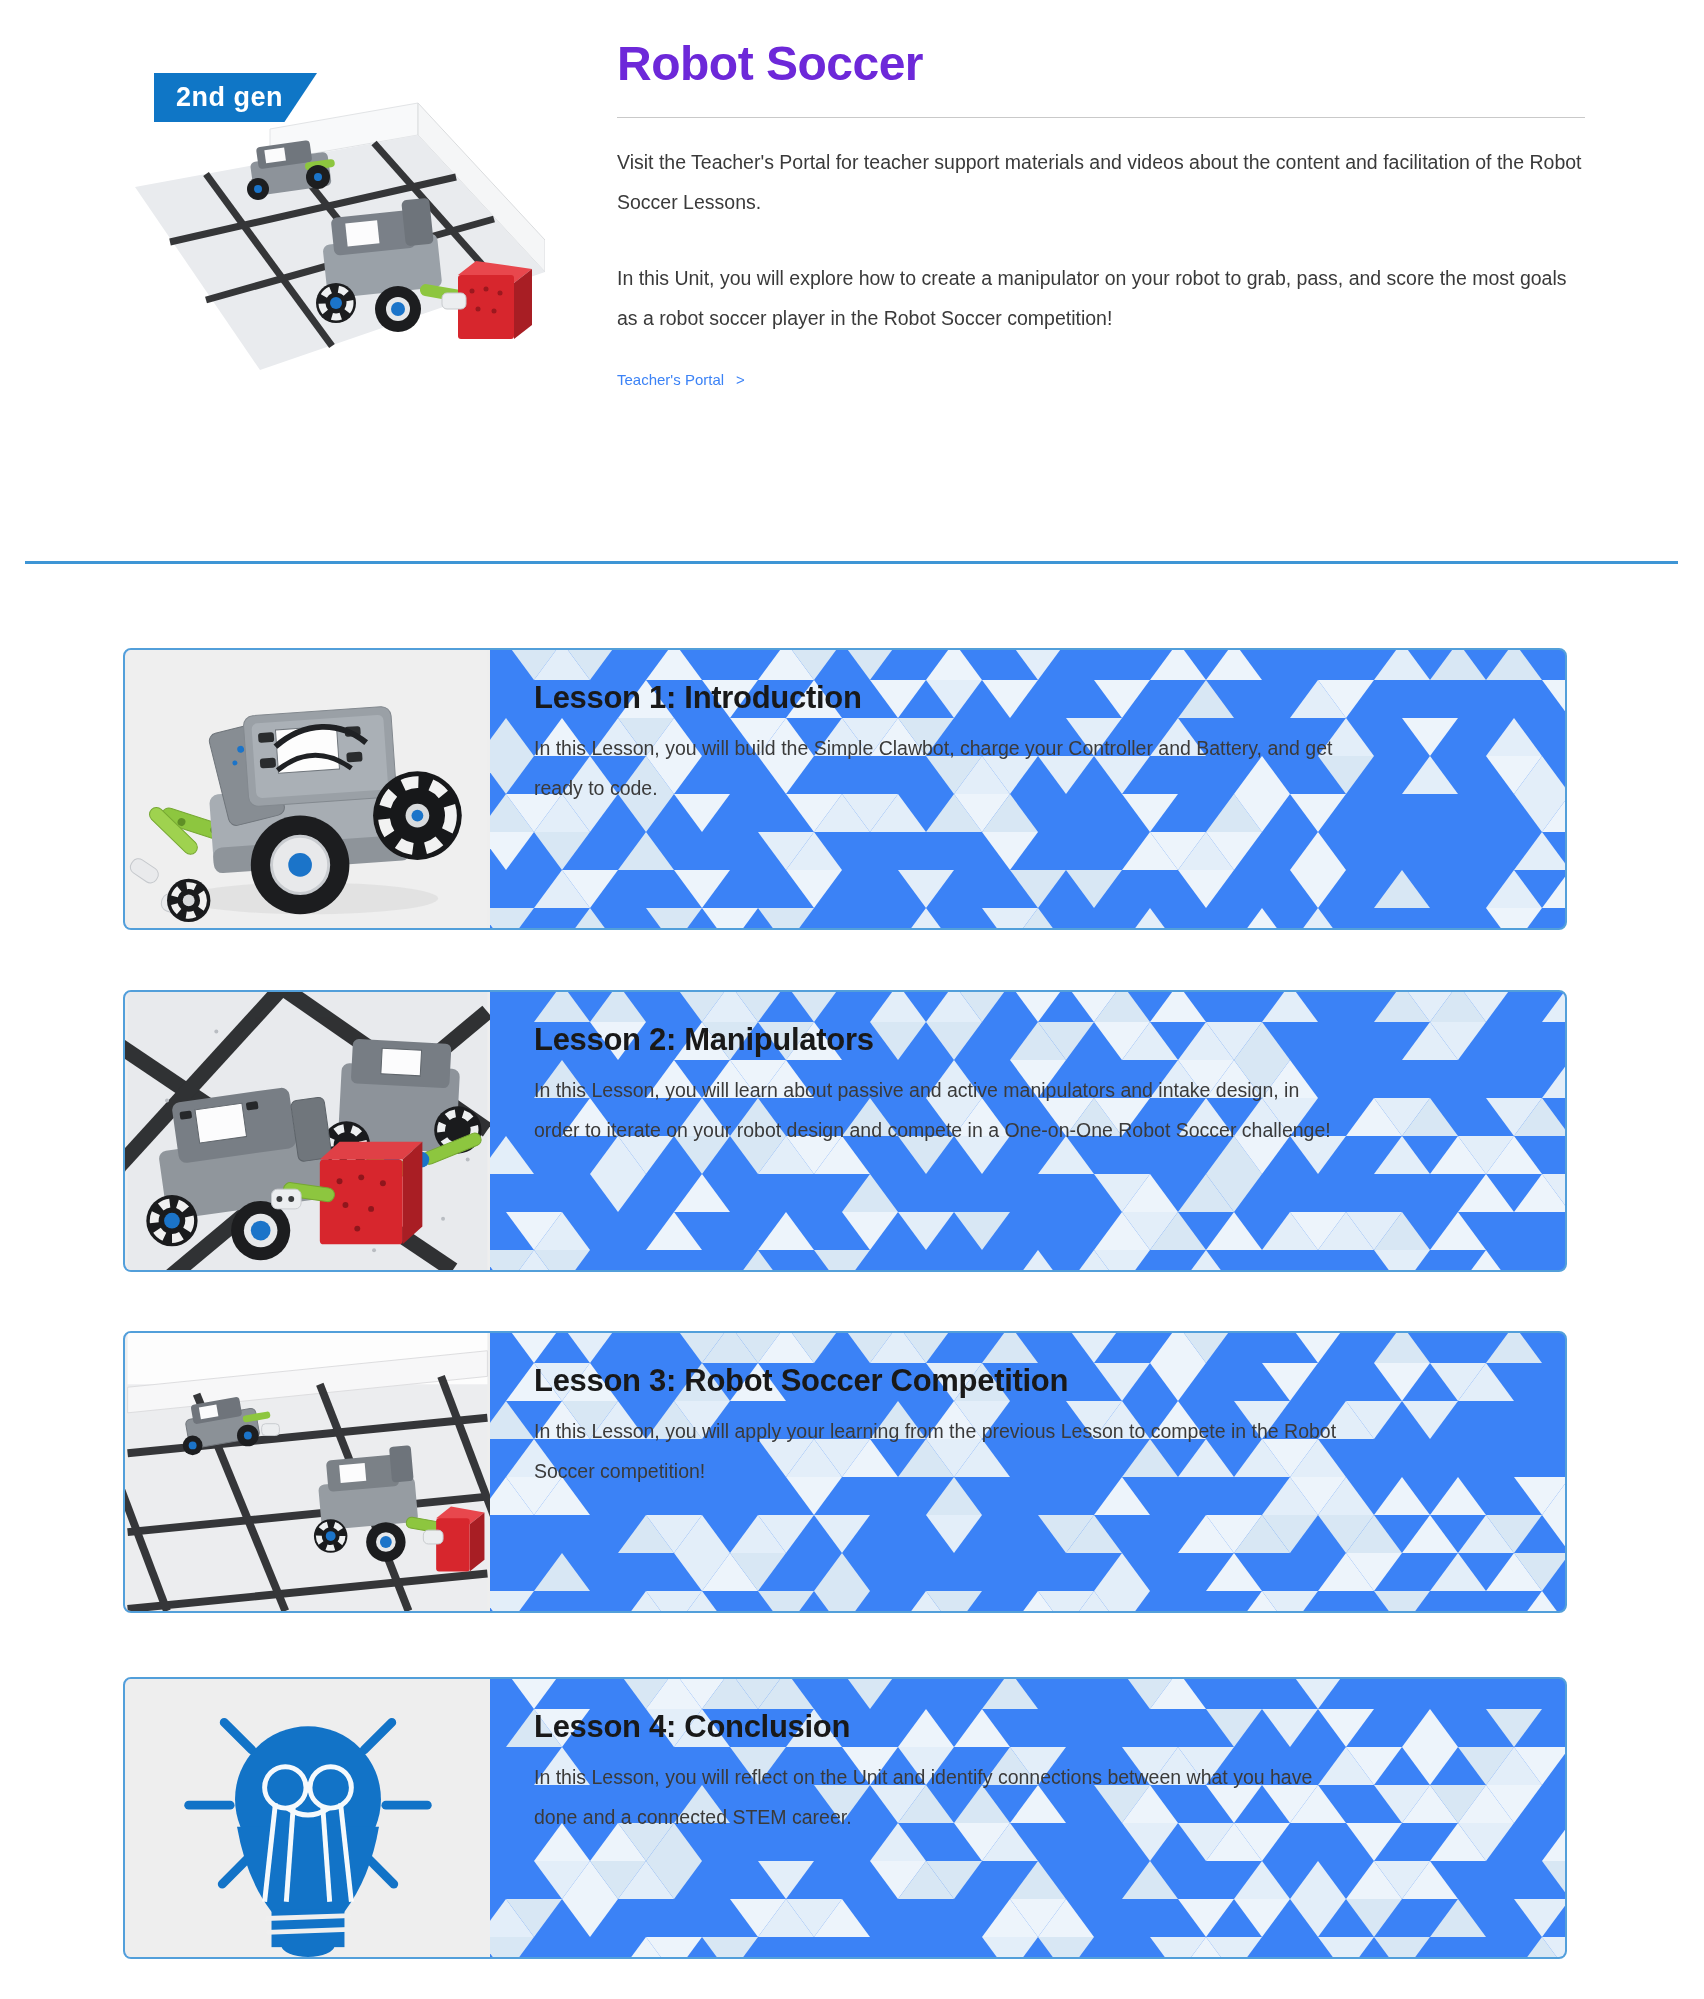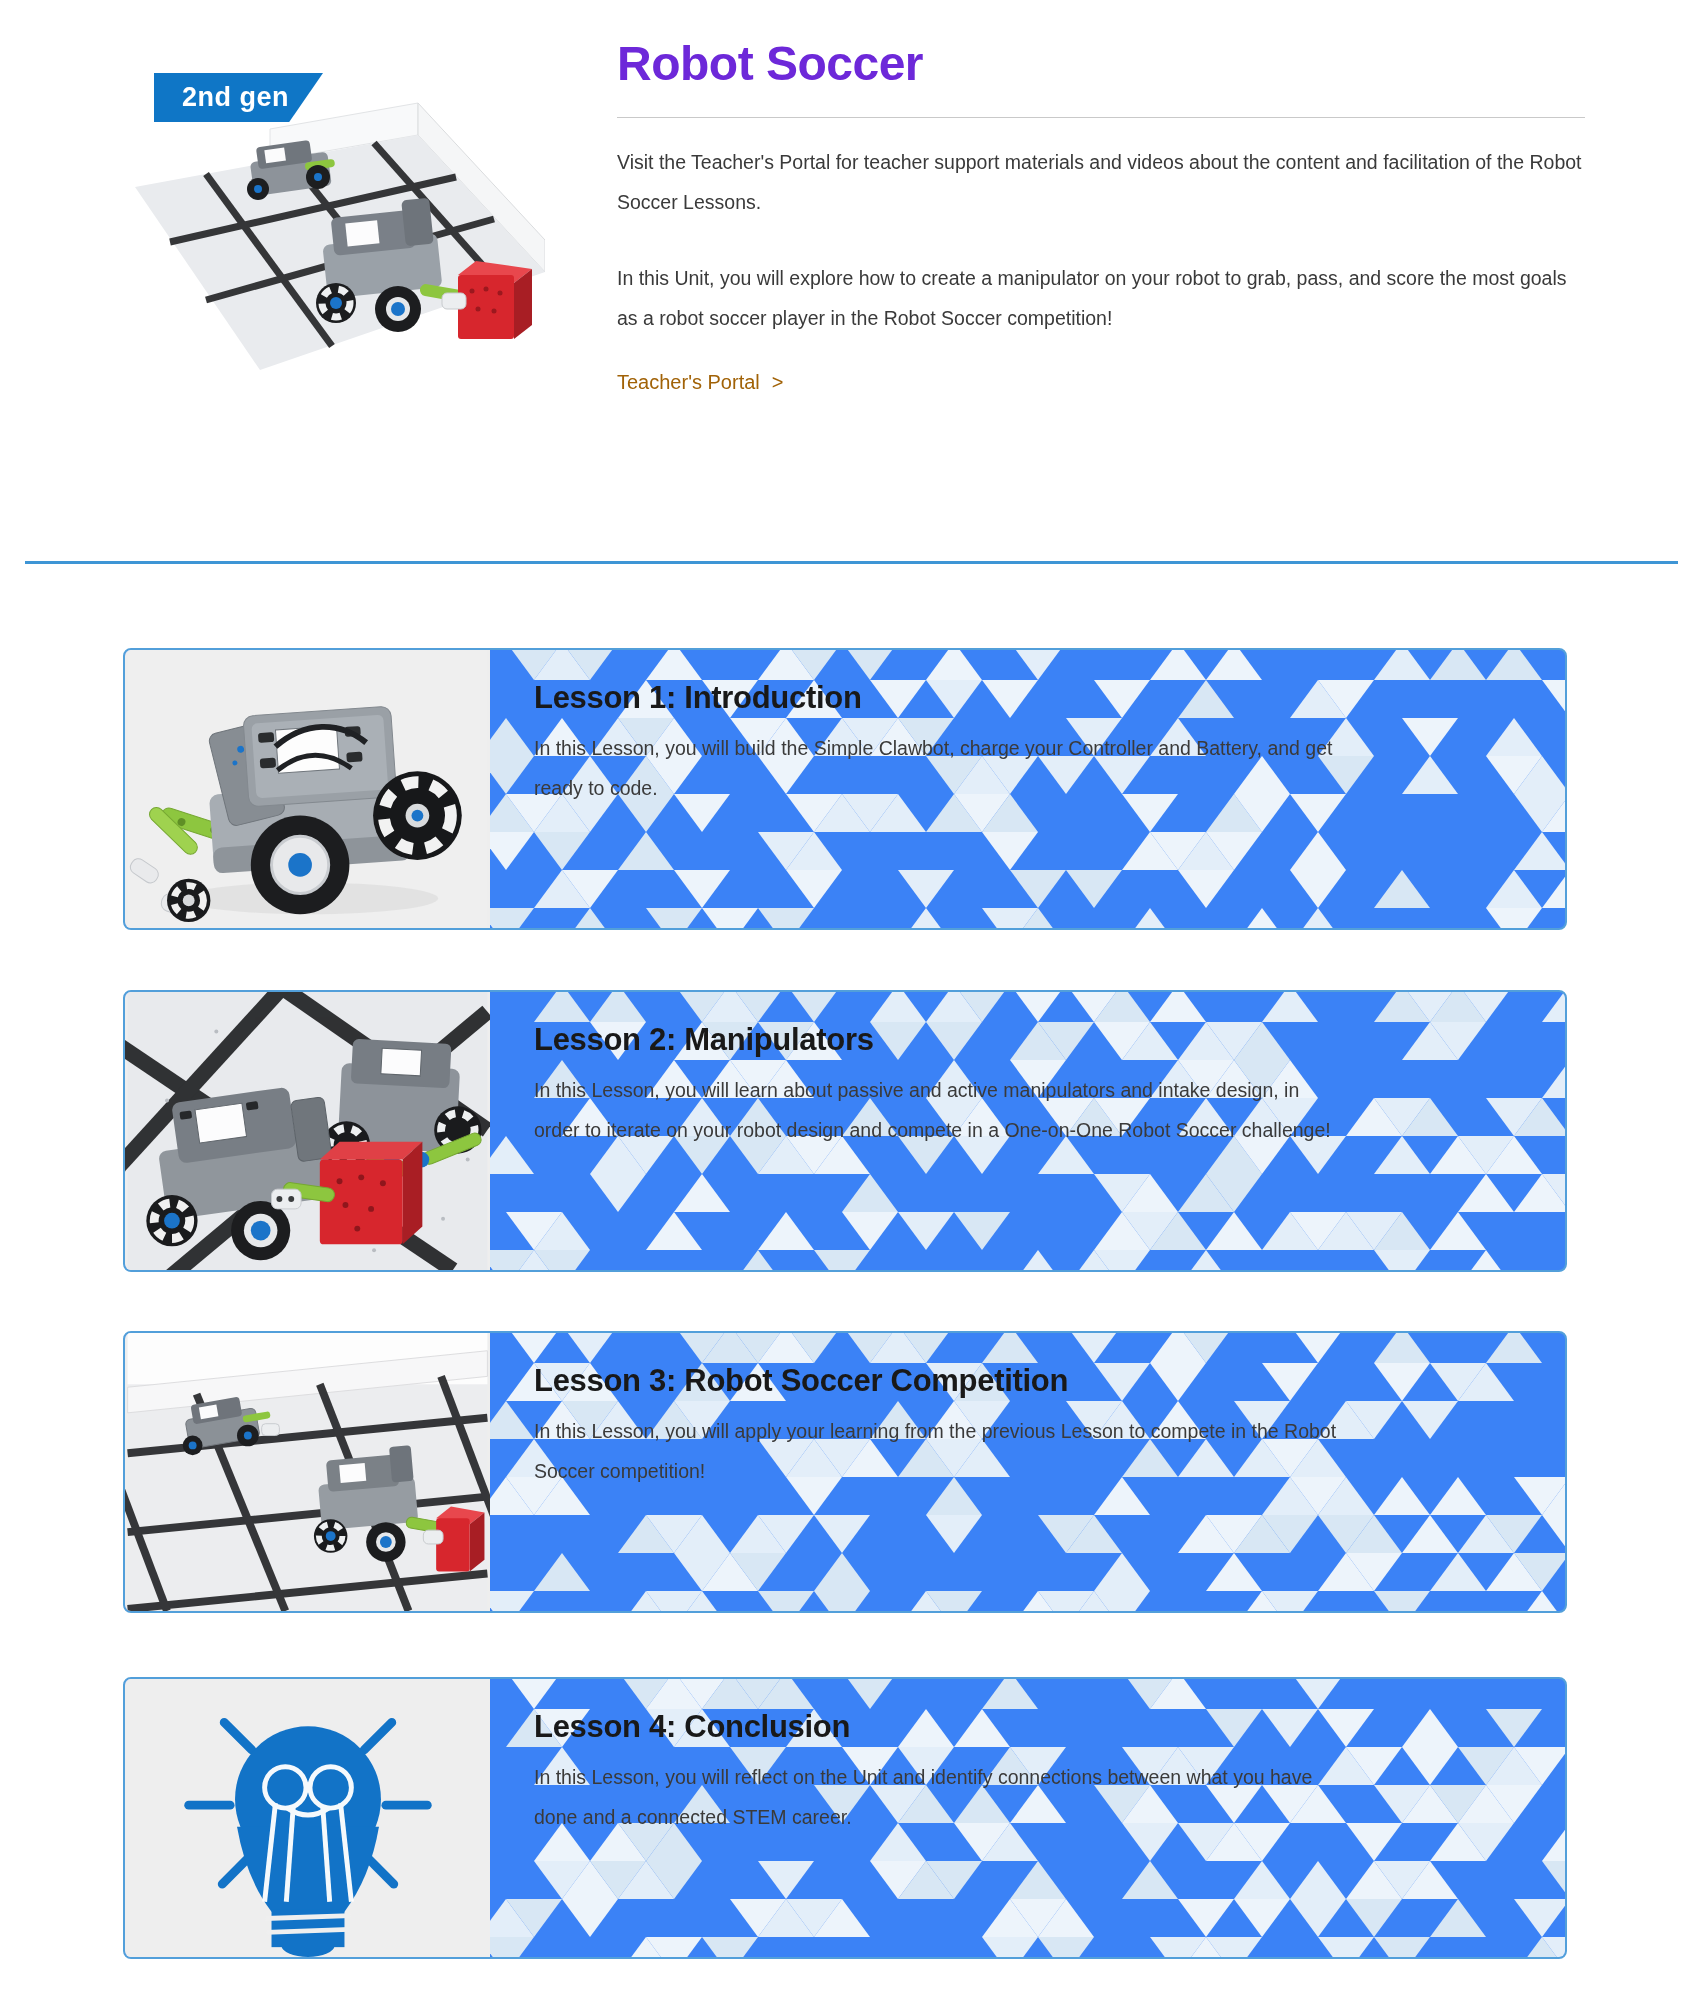--- a/index.html
+++ b/index.html
@@ -3,30 +3,30 @@
 <meta charset="utf-8">
 <style>
   html,body{margin:0;padding:0;background:#ffffff;}
   body{width:1704px;height:1999px;position:relative;overflow:hidden;
        font-family:"Liberation Sans",sans-serif;color:#3a3a3a;}
 
   
   .hero-img{position:absolute;left:120px;top:57px;width:425px;height:313px;}
   .hero-img svg{display:block;width:100%;height:100%;}
   .badge{position:absolute;left:34px;top:16px;background:#0f76c6;color:#fff;
-         font-size:27px;font-weight:bold;padding:9px 34px 9px 28px;
+         font-size:27px;font-weight:bold;padding:9px 34px 9px 22px;
          clip-path:polygon(0 0,100% 0,80% 100%,0 100%);letter-spacing:.5px;}
   .hero-content{position:absolute;left:617px;top:36px;width:968px;}
   .page-title{font-size:48px;font-weight:bold;color:#6d28d9;margin:0;letter-spacing:-.5px;}
   .lesson-count{font-size:21px;font-weight:bold;color:#1077c9;margin-top:22px;}
   .header-rule{border:none;border-top:1px solid #c9c9c9;margin:26px 0 0 0;}
   .para{font-size:19.5px;line-height:40px;color:#3a3a3a;margin:36px 0 0 0;}
   .para.second{margin-top:24px;}
   .link-row{margin-top:33px;}
-  .link{font-size:20px;color:#a16207;text-decoration:none;cursor:pointer;}
+  .link{font-size:15px;color:#3b82f6;text-decoration:none;cursor:pointer;}
   .arrow-r{margin-left:12px;} .arrow-l{margin-right:12px;}
 
   .section-divider{position:absolute;left:25px;top:561px;width:1653px;height:3px;background:#3e95d5;}
 
   
   .card{position:absolute;left:123px;width:1444px;height:282px;box-sizing:border-box;
         border:2px solid #529fda;border-radius:8px;background:#3b82f6;display:flex;
         overflow:hidden;cursor:pointer;}
   .card-img{flex:0 0 365px;width:365px;position:relative;background:#eeeeee;}
   .card-img svg{display:block;width:100%;height:100%;}

